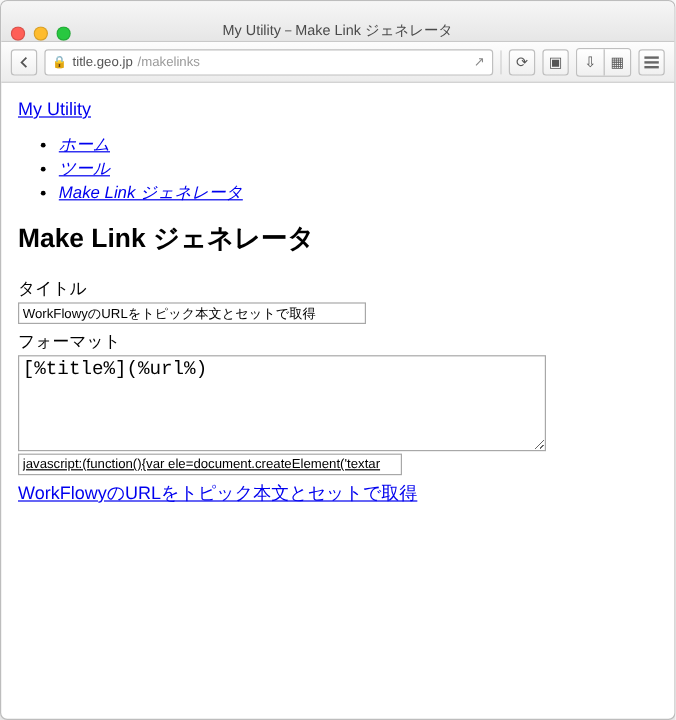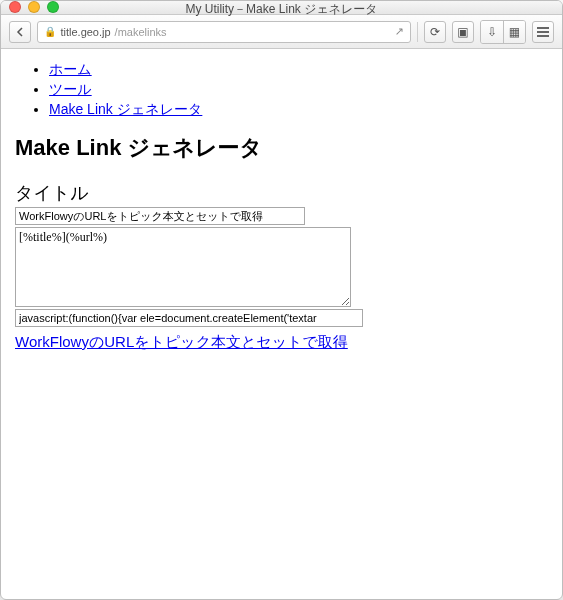--- a/index.html
+++ b/index.html
@@ -23,25 +23,25 @@
     width: 100%;
     height: 100%;
     display: flex;
     flex-direction: column;
     border-radius: 6px;
     overflow: hidden;
     border: 1px solid #bdbdbd;
     background: #fff;
   }
   .titlebar {
-    height: 14px;
+    height: 34px;
     background: linear-gradient(#f6f6f6, #e6e6e6);
     border-bottom: 1px solid #c9c9c9;
     display: flex;
-    align-items: flex-start;
+    align-items: flex-end;
     position: relative;
   }
   .traffic {
     display: flex;
     gap: 7px;
     margin-left: 8px;
   }
   .dot { width: 12px; height: 12px; border-radius: 50%; border: 0.5px solid rgba(0,0,0,0.15); }
   .dot.red { background: #ff5f57; }
   .dot.yellow { background: #febc2e; }
@@ -100,44 +100,44 @@
   .sep { width:1px; height:20px; background:#cfcfcf; }
 
   .content {
     flex: 1;
     overflow: auto;
     padding: 10px 14px;
     font-size: 14px;
   }
   a { color: #0000ee; text-decoration: underline; }
   .site-title { font-size: 15px; margin: 4px 0 12px; }
-  ul.nav { margin: 0 0 14px 0; padding-left: 34px; }
+  ul.nav { margin: 0 0 14px 0; padding-left: 34px; font-style: italic; }
   ul.nav li { margin: 2px 0; }
   h1 { font-size: 22px; margin: 14px 0 18px; font-weight: bold; }
   h2 { font-size: 17px; margin: 14px 0 10px; font-weight: bold; }
-  .field-label { font-size: 18px; margin-top: 6px; }
+  .field-label { font-size: 14px; margin-top: 6px; }
   .text-input {
     font-family: inherit;
     font-size: 11px;
     padding: 2px 3px;
     border: 1px solid #a8a8a8;
     background: #fff;
     width: 290px;
     display: block;
     margin-top: 2px;
   }
   textarea.text-input {
-    font-family: Liberation Serif, serif;
-    font-size: 12px;
-    width: 336px;
+    font-family: Liberation Mono, monospace;
+    font-size: 16px;
+    width: 440px;
     height: 80px;
     resize: both;
     overflow: auto;
   }
-  .make-input { width: 348px; }
+  .make-input { width: 320px; text-decoration: underline; }
   .gen-btn {
     margin-top: 10px;
     padding: 3px 8px;
     font-size: 11px;
     border: 1px solid #a8a8a8;
     border-radius: 3px;
     background: linear-gradient(#fdfdfd, #eaeaea);
     cursor: pointer;
   }
   .bookmarklet-link { font-size: 15px; margin-top:6px; display:inline-block; }
@@ -175,32 +175,36 @@
       <div class="tb-btn">▦</div>
     </div>
     <div class="tb-btn hamb">
       <span></span>
         <span></span>
         <span></span>
     </div>
   </div>
 
   <div class="content">
+    <div class="site-title">
+      <a href="#">My Utility</a>
+    </div>
 
     <ul class="nav">
       <li><a href="#">ホーム</a></li>
       <li><a href="#">ツール</a></li>
       <li><a href="#">Make Link ジェネレータ</a></li>
     </ul>
 
     <h1>Make Link ジェネレータ</h1>
 
     <div class="field-label">タイトル</div>
     <input class="text-input" type="text" value="WorkFlowyのURLをトピック本文とセットで取得" style="">
 
+    <div class="field-label">フォーマット</div>
     <textarea class="text-input" style="">[%title%](%url%)</textarea>
 
     <input class="text-input make-input" type="text" value="javascript:(function(){var ele=document.createElement('textar" style="">
 
 
 
     <a href="#" class="bookmarklet-link">WorkFlowyのURLをトピック本文とセットで取得</a>
   </div>
 </div>
 <div class="outer-shadow"></div>

